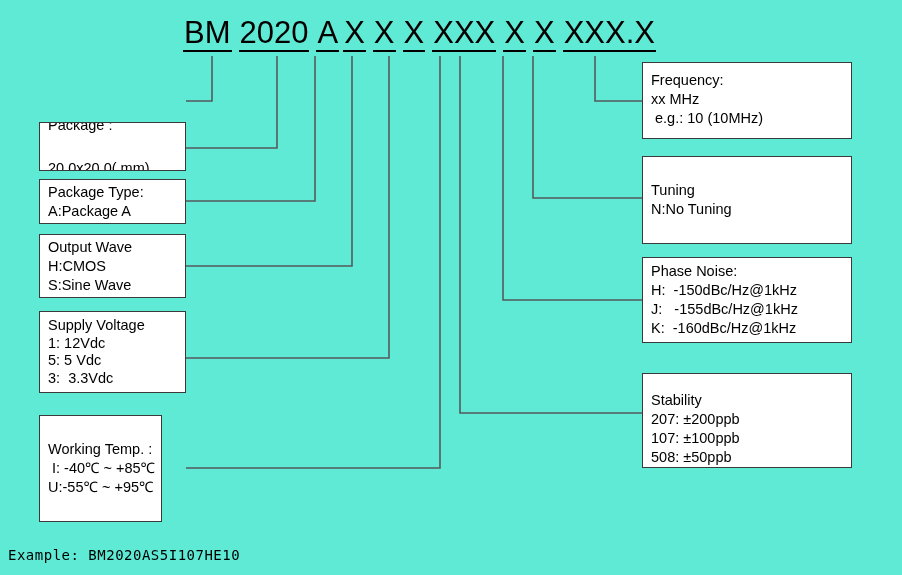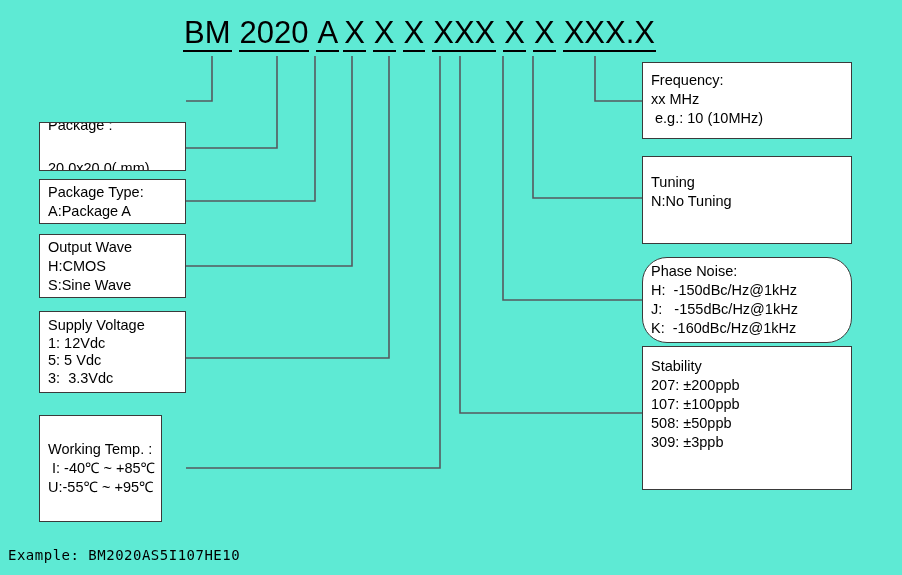--- a/index.html
+++ b/index.html
@@ -173,33 +173,33 @@
     <div class="line"> I: -40℃ ~ +85℃</div>
     <div class="line">U:-55℃ ~ +95℃</div>
   </div>
 
   <div class="box" style="left:642px; top:62px; width:210px; height:77px; padding-top:8px;">
     <div class="line">Frequency:</div>
     <div class="line">xx MHz</div>
     <div class="line"> e.g.: 10 (10MHz)</div>
   </div>
 
-  <div class="box" style="left:642px; top:156px; width:210px; height:88px; padding-top:16px;">
+  <div class="box" style="left:642px; top:156px; width:210px; height:88px; padding-top:24px;">
     <div class="line">Tuning</div>
     <div class="line">N:No Tuning</div>
   </div>
 
-  <div class="box v-center" style="left:642px; top:257px; width:210px; height:86px;border-radius:25px;">
+  <div class="box v-center" style="left:642px; top:257px; width:210px; height:86px;">
     <div class="line">Phase Noise:</div>
     <div class="line">H:  -150dBc/Hz@1kHz</div>
     <div class="line">J:   -155dBc/Hz@1kHz</div>
     <div class="line">K:  -160dBc/Hz@1kHz</div>
   </div>
 
-  <div class="box" style="left:642px; top:346px; width:210px; height:144px; padding-top:10px;">
+  <div class="box" style="left:642px; top:373px; width:210px; height:95px; padding-top:17px;">
     <div class="line">Stability</div>
     <div class="line">207: ±200ppb</div>
     <div class="line">107: ±100ppb</div>
     <div class="line">508: ±50ppb</div>
     <div class="line">309: ±3ppb</div>
   </div>
 
   <div id="example">Example: BM2020AS5I107HE10</div>
 
 </div>

